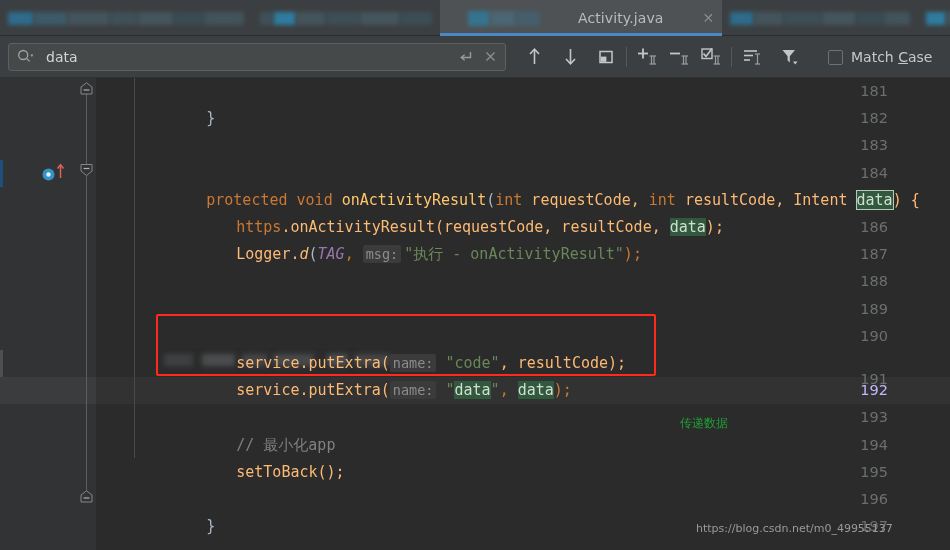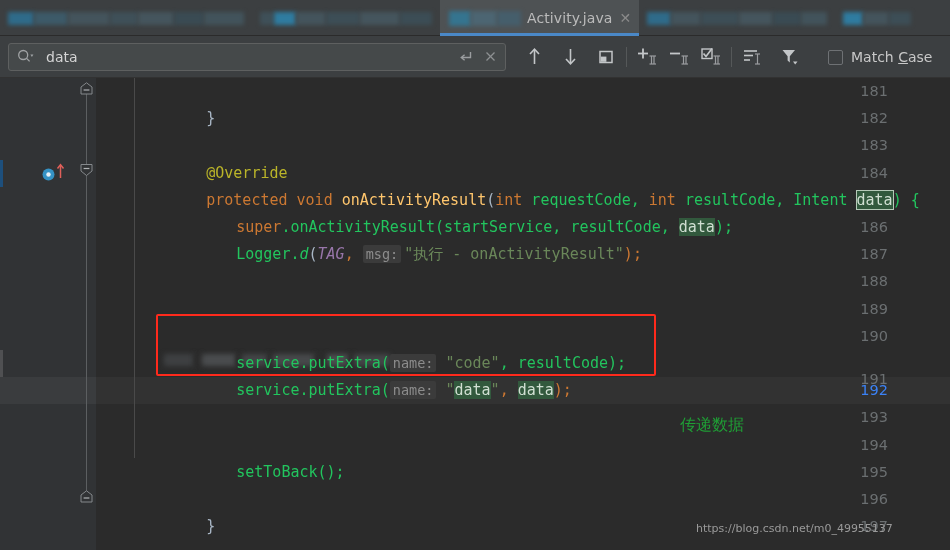--- a/index.html
+++ b/index.html
@@ -82,60 +82,60 @@
     position:absolute; left:0; top:0; width:96px; height:472px;
     background:#313335;
   }
   .code-area { position:absolute; left:96px; top:0; right:0; height:472px; }
   .lnum {
     position:absolute; right:0; top:0; width:96px; height:27.2px;
     padding-right:62px; text-align:right;
     font-family:"DejaVu Sans", sans-serif; font-size:14.5px; color:#6b6f71;
     line-height:27.2px;
   }
-  .lnum.current { color:#3b82f6; }
+  .lnum.current { color:#c4b5fd; }
   .row-hl { position:absolute; left:0; right:0; top:0; height:27.2px; background:#323232; }
   .row-hl-g { position:absolute; left:0; width:96px; top:0; height:27.2px; background:#3a3c3e; }
   .caret-mark { position:absolute; left:0; top:0; width:3px; height:27.2px; background:#1d4f7c; }
 
   .code {
     position:absolute; left:0; top:0; height:27.2px; line-height:27.2px;
     font-family:"DejaVu Sans Mono", monospace; font-size:15px;
     white-space:pre; color:#a9b7c6;
   }
 
   
   .kw   { color:#cc7832; }           
   .anno { color:#bbb529; }           
   .meth { color:#ffc66d; }           
   .str  { color:#6a8759; }
   .cmt  { color:#808080; }           
   .fld  { color:#9876aa; font-style:italic; }  
   .ital { font-style:italic; }
   .pun  { color:#a9b7c6; }
   .semi { color:#cc7832; }
-  .plain{ color:#22c55e; }
+  .plain{ color:#fdba74; }
   .hintpar {
     background:#3b3b3b; color:#8c8c8c; border-radius:2px;
     padding:1px 3px; font-size:13.5px;
   }
   .hit { background:#32593d; color:#d0dfd2; }
   .hit-cur { background:#32593d; color:#d0dfd2; outline:1px solid #b5c9b8; }
 
   
   .fold-line { position:absolute; background:#5c5f61; width:1px; }
   .fold-mark { position:absolute; width:11px; }
 
   
   .redbox {
     position:absolute; border:2px solid #ff2a1c; border-radius:2px;
     pointer-events:none;
   }
   .cn-note {
-    position:absolute; color:#1f9e35; font-size:16px;
+    position:absolute; color:#1f9e35; font-size:12px;
     font-family:"DejaVu Sans", sans-serif; white-space:nowrap;
   }
   .watermark {
     position:absolute; color:#9a9a9a; font-size:11px;
     font-family:"DejaVu Sans", sans-serif; white-space:nowrap;
   }
   
   .codeblur { position:absolute; display:flex; align-items:center; gap:0; }
   .cbk { height:12px; filter:blur(2.4px); background:#3b3d3f; }
 </style>
@@ -162,21 +162,21 @@
       <span class="blur-strip">
         <i class="blk" style="width:14px;background:#3f5058"></i>
         <i class="blk" style="width:22px;background:#2f7ca0"></i>
         <i class="blk" style="width:30px;background:#44545c"></i>
         <i class="blk" style="width:34px;background:#3d4e56"></i>
         <i class="blk" style="width:40px;background:#45555d"></i>
         <i class="blk" style="width:32px;background:#3c4d55"></i>
       </span>
     </div>
 
-    <div class="tab active" style="padding-left:9px;">
+    <div class="tab active" style="padding-left:28px;gap:32px;">
       <span class="blur-strip" style="margin-right:6px;">
         <i class="blk" style="width:22px;background:#35748f;height:15px"></i>
         <i class="blk" style="width:26px;background:#4c6572;height:15px"></i>
         <i class="blk" style="width:24px;background:#455e6b;height:15px"></i>
       </span>
       <span class="tab-label">Activity.java</span>
       <span class="tab-close">✕</span>
     </div>
 
     <div class="tab blurred">
@@ -371,30 +371,27 @@
         </svg>
       </div>
     </div>
 
     <div class="code-area">
 
       <div class="code" style="top:0px;left:38px;">
         <span class="pun">}</span>
       </div>
 
-      <div class="code" style="top:54.4px;left:38px;">
-        <span class="anno">@Override</span>
-      </div>
 
       <div class="code" style="top:81.6px;left:38px;">
         <span class="kw">protected</span><span> </span><span class="kw">void</span><span> </span><span class="meth">onActivityResult</span><span class="pun">(</span><span class="kw">int</span><span class="plain"> requestCode, </span><span class="kw">int</span><span class="plain"> resultCode, Intent </span><span class="hit-cur">data</span><span class="plain">) {</span>
       </div>
 
       <div class="code" style="top:108.8px;left:68px;">
-        <span class="kw">super</span><span class="plain">.onActivityResult(startService, resultCode, </span><span class="hit">data</span><span class="plain">);</span>
+        <span class="kw">https</span><span class="plain">.onActivityResult(requestCode, resultCode, </span><span class="hit">data</span><span class="plain">);</span>
       </div>
 
       <div class="code" style="top:136px;left:68px;">
         <span class="plain">Logger.</span><span class="ital plain">d</span><span class="pun">(</span><span class="fld">TAG</span><span class="semi">, </span><span class="hintpar">msg:</span><span class="str" style="margin-left:3px;">"执行 - onActivityResult"</span><span class="semi">);</span>
       </div>
 
       <div class="codeblur" style="top:276px;left:68px;">
         <i class="cbk" style="width:30px;background:#3e4042"></i>
         <i class="cbk" style="width:8px;background:#2b2b2b"></i>
         <i class="cbk" style="width:34px;background:#4a4c4e"></i>
@@ -411,20 +408,23 @@
 
       <div class="code" style="top:244.8px;left:68px;">
         <span class="plain">service.putExtra(</span><span class="hintpar">name:</span><span class="str"> "code"</span><span class="plain">, resultCode);</span>
       </div>
 
       <div class="code" style="top:272px;left:68px;">
         <span class="plain">service.putExtra(</span><span class="hintpar">name:</span><span class="str"> "</span><span class="hit">data</span><span class="str">"</span><span class="semi">, </span><span class="hit">data</span><span class="semi">);</span>
       </div>
 
 
+      <div class="code" style="top:326.4px;left:68px;">
+        <span class="cmt">// 最小化app</span>
+      </div>
 
       <div class="code" style="top:353.6px;left:68px;">
         <span class="plain">setToBack();</span>
       </div>
 
       <div class="code" style="top:408px;left:38px;">
         <span class="pun">}</span>
       </div>
     </div>
 

